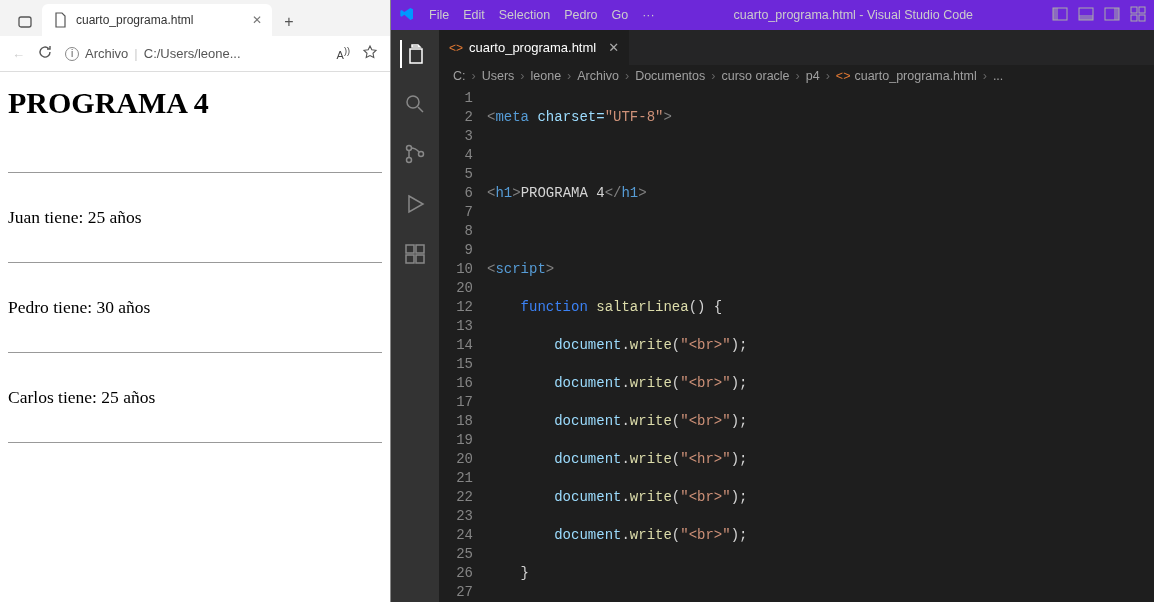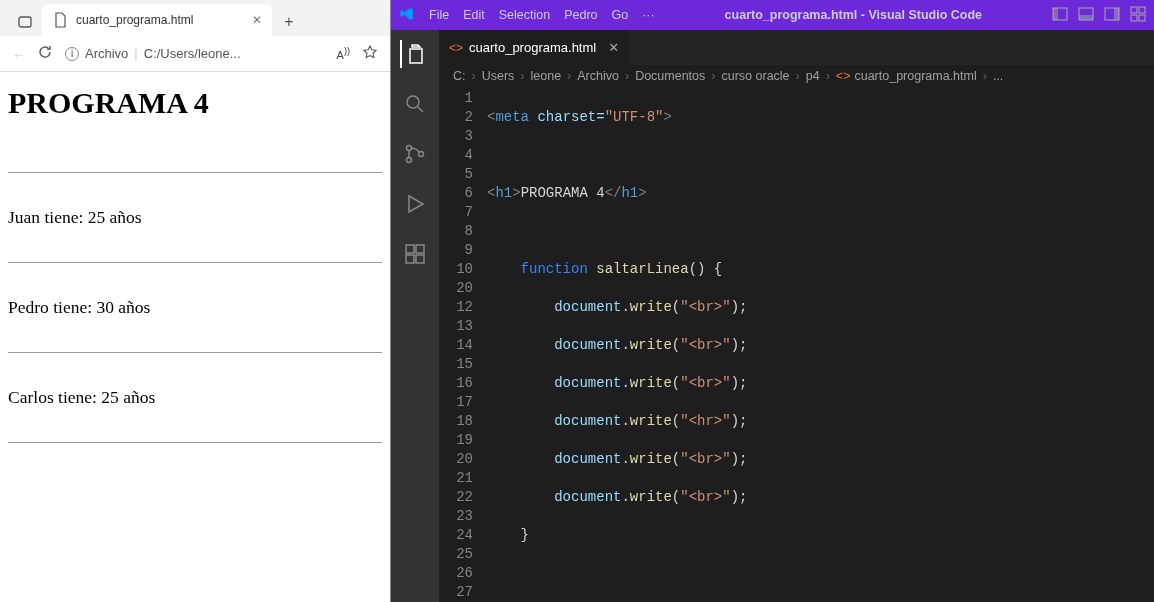--- a/index.html
+++ b/index.html
@@ -18,21 +18,21 @@
 .page { flex: 1; padding: 14px 8px; font-family: "Times New Roman", serif; color:#000; }
 .page h1 { font-size: 30px; font-weight: bold; margin-bottom: 18px; }
 .page .line { font-size: 17.5px; margin-top: 0px; }
 .page hr { margin: 16px 0; border: none; border-top: 1px solid #999; }
 
 
 .vscode { flex: 1; background: #1e1e1e; display: flex; flex-direction: column; color:#ccc; font-size:13px; }
 .titlebar { height: 30px; background: #6d28d9; display: flex; align-items: center; padding: 0 8px; gap: 14px; }
 .titlebar .vsicon { color:#0098ff; font-size:14px; }
 .titlebar .menu { color:#ccc; font-size:12.5px; }
-.titlebar .center { flex:1; text-align:center; color:#ccc; font-size:12.5px;font-weight:bold; }
+.titlebar .center { flex:1; text-align:center; color:#ccc; font-size:12.5px; }
 .titlebar .layouts { display:flex; gap:10px; color:#aaa; }
 
 .workbench { flex:1; display:flex; min-height:0; }
 .activitybar { width:48px; background:#333333; display:flex; flex-direction:column; align-items:center; padding-top:10px; gap:22px; color:#888; }
 .activitybar .ab { width:28px; height:28px; display:flex; align-items:center; justify-content:center; }
 .activitybar .ab.active { color:#fff; border-left: 2px solid #fff; margin-left:-2px; padding-left:2px;}
 
 .editor { flex:1; display:flex; flex-direction:column; min-width:0; background:#1e1e1e; }
 .tabrow { height:35px; background:#252526; display:flex; align-items:stretch; }
 .etabs { display:flex; }
@@ -250,20 +250,21 @@
               <span class="GN">24</span>
               <span class="GN">25</span>
               <span class="GN">26</span>
               <span class="GN">27</span>
             </div>
           <div class="code">
 <span class="LN"><span class="c-tag">&lt;</span><span class="c-name">meta</span> <span class="c-attr">charset=</span><span class="c-str">"UTF-8"</span><span class="c-tag">&gt;</span></span>
 <span class="LN"> </span>
 <span class="LN"><span class="c-tag">&lt;</span><span class="c-name">h1</span><span class="c-tag">&gt;</span><span class="c-txt">PROGRAMA 4</span><span class="c-tag">&lt;/</span><span class="c-name">h1</span><span class="c-tag">&gt;</span></span>
 <span class="LN"> </span>
+<span class="LN"><span class="c-tag">&lt;</span><span class="c-name">script</span><span class="c-tag">&gt;</span></span>
 <span class="LN">    <span class="c-key">function</span> <span class="c-fun">saltarLinea</span><span class="c-par">() {</span></span>
 <span class="LN">        <span class="c-obj">document</span><span class="c-pl">.</span><span class="c-fun">write</span><span class="c-par">(</span><span class="c-str">"&lt;br&gt;"</span><span class="c-par">);</span></span>
 <span class="LN">        <span class="c-obj">document</span><span class="c-pl">.</span><span class="c-fun">write</span><span class="c-par">(</span><span class="c-str">"&lt;br&gt;"</span><span class="c-par">);</span></span>
 <span class="LN">        <span class="c-obj">document</span><span class="c-pl">.</span><span class="c-fun">write</span><span class="c-par">(</span><span class="c-str">"&lt;br&gt;"</span><span class="c-par">);</span></span>
 <span class="LN">        <span class="c-obj">document</span><span class="c-pl">.</span><span class="c-fun">write</span><span class="c-par">(</span><span class="c-str">"&lt;hr&gt;"</span><span class="c-par">);</span></span>
 <span class="LN">        <span class="c-obj">document</span><span class="c-pl">.</span><span class="c-fun">write</span><span class="c-par">(</span><span class="c-str">"&lt;br&gt;"</span><span class="c-par">);</span></span>
 <span class="LN">        <span class="c-obj">document</span><span class="c-pl">.</span><span class="c-fun">write</span><span class="c-par">(</span><span class="c-str">"&lt;br&gt;"</span><span class="c-par">);</span></span>
 <span class="LN">    <span class="c-par">}</span></span>
 
 

